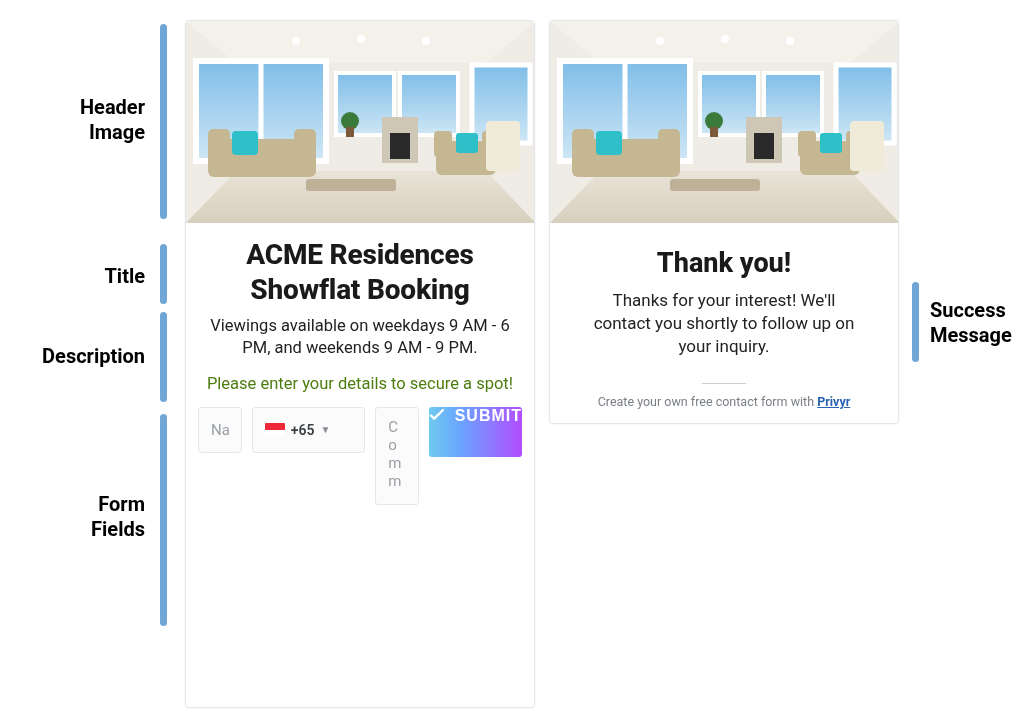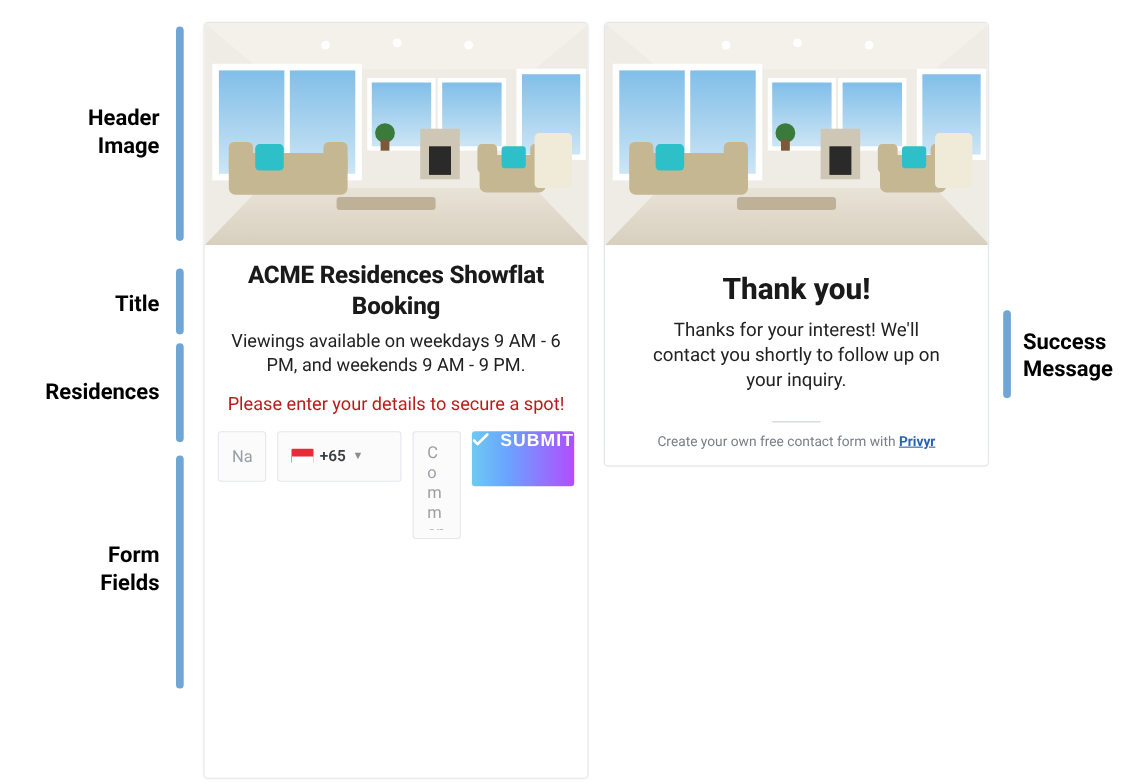--- a/index.html
+++ b/index.html
@@ -50,34 +50,34 @@
     width: 100%;
     height: 202px;
     position: relative;
     overflow: hidden;
   }
   .hero svg { display:block; }
 
   .content { padding: 14px 18px 0 18px; text-align: center; }
   .title {
     font-weight: 800;
-    font-size: 22px;
+    font-size: 28px;
     color: #1a1a1a;
     line-height: 1.25;
     letter-spacing: -0.2px;
     margin-bottom: 8px;
   }
   .desc {
     font-size: 16.5px;
     color: #222;
     line-height: 1.35;
   }
   .desc2 {
     font-size: 16.5px;
-    color: #b91c1c;
+    color: #4d7c0f;
     margin-top: 14px;
   }
   .ty-title {
     font-weight: 800;
     font-size: 27px;
     color: #1a1a1a;
     margin-top: 10px;
     margin-bottom: 10px;
   }
   .ty-body {
@@ -150,21 +150,21 @@
 <body>
 
 <div class="stage">
 
   <div class="label" style="left:50px; top:95px; width:95px;">Header<br>Image</div>
   <div class="bar" style="left:160px; top:24px; height:195px;"></div>
 
   <div class="label" style="left:80px; top:264px; width:65px;">Title</div>
   <div class="bar" style="left:160px; top:244px; height:60px;"></div>
 
-  <div class="label" style="left:5px; top:344px; width:140px;">Residences</div>
+  <div class="label" style="left:5px; top:344px; width:140px;">Description</div>
   <div class="bar" style="left:160px; top:312px; height:90px;"></div>
 
   <div class="label" style="left:72px; top:492px; width:73px;">Form<br>Fields</div>
   <div class="bar" style="left:160px; top:414px; height:212px;"></div>
 
   <div class="bar" style="left:912px; top:282px; height:80px;"></div>
   <div class="label right" style="left:930px; top:298px; width:100px;">Success<br>Message</div>
 
   <div class="card left">
     <div class="hero">

